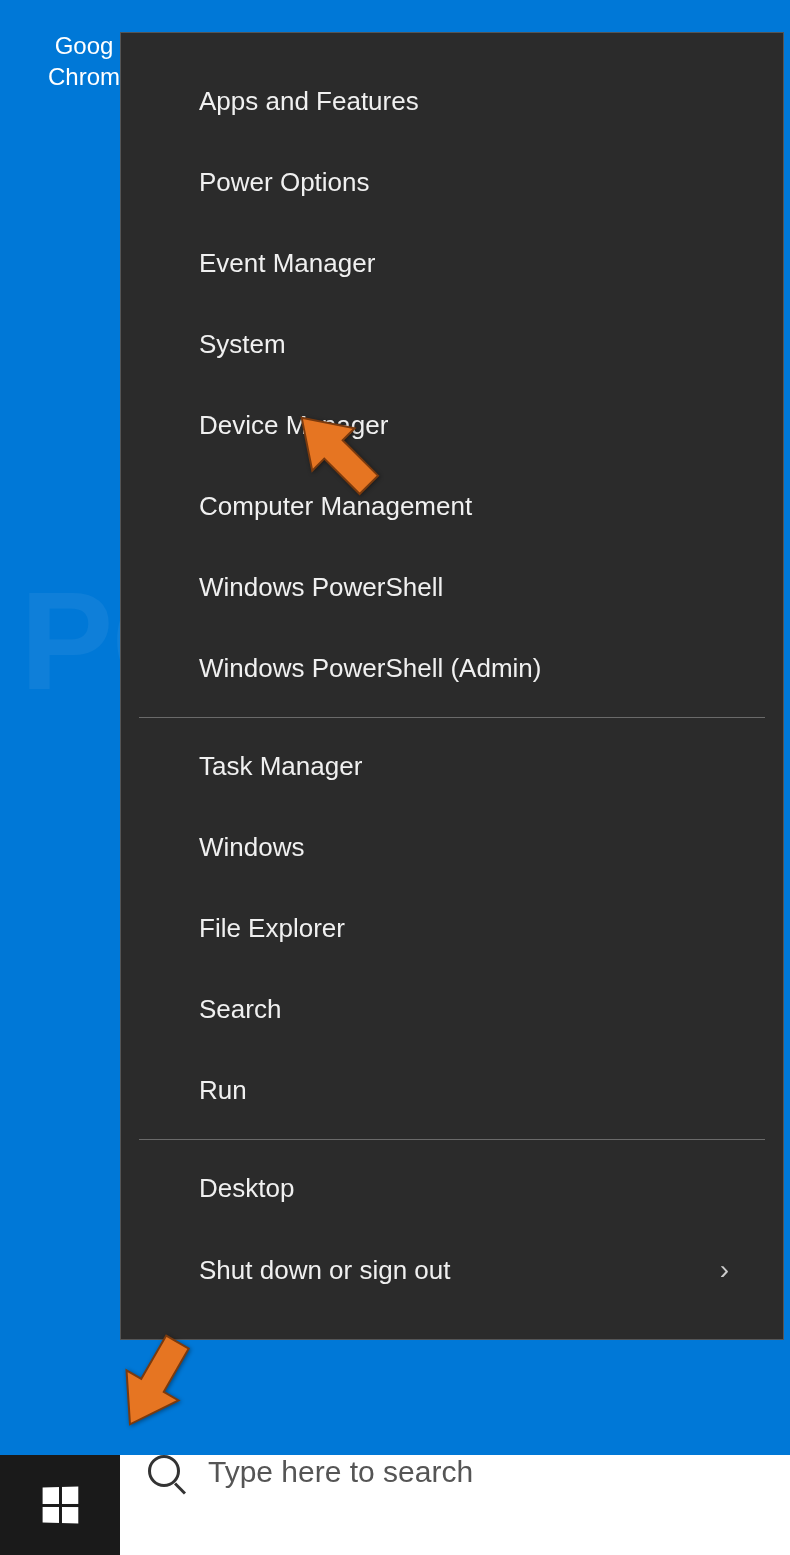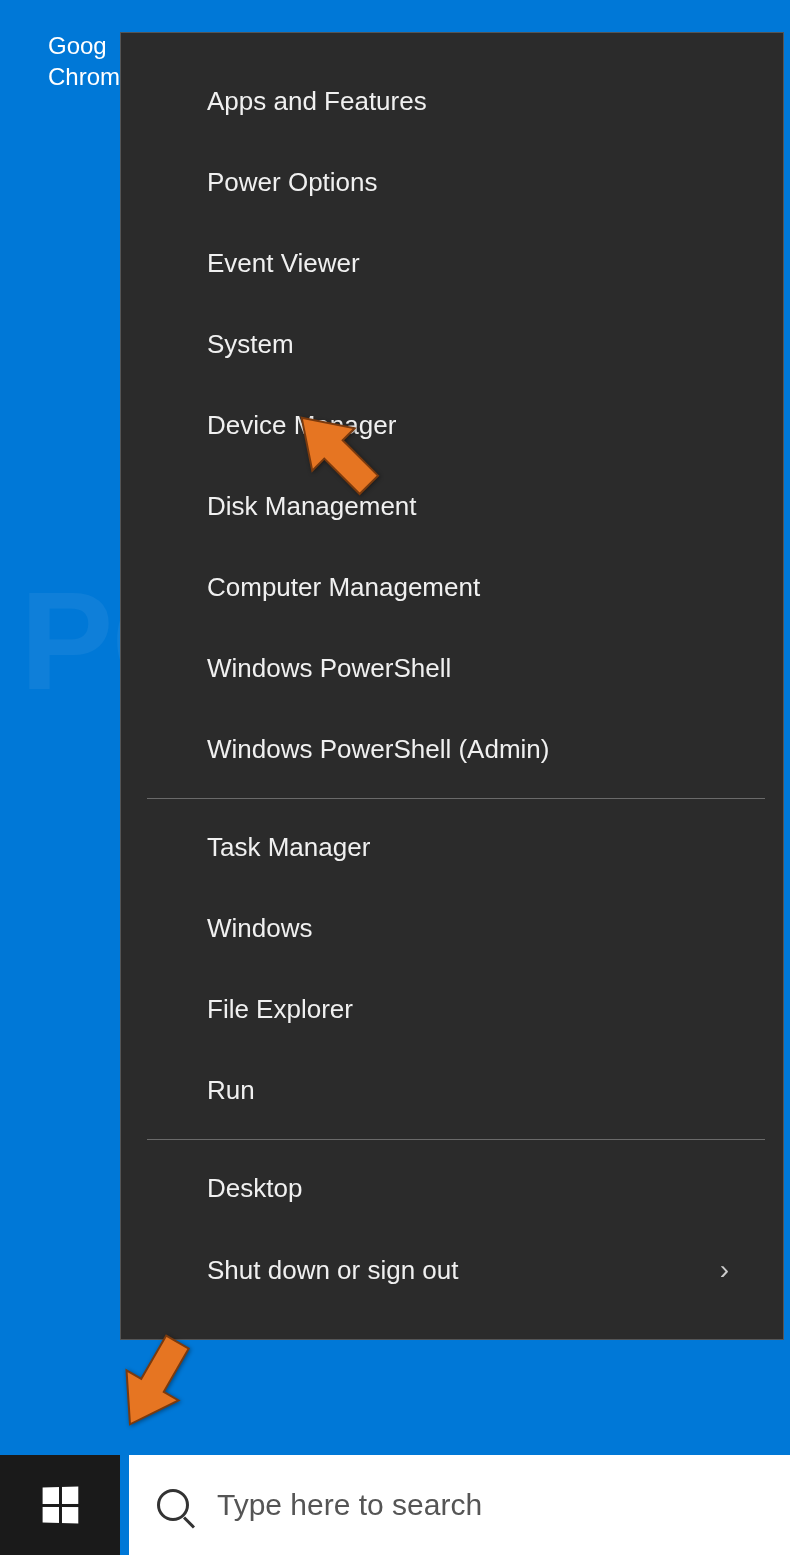--- a/index.html
+++ b/index.html
@@ -14,20 +14,21 @@
       font-family: 'Segoe UI', Tahoma, sans-serif;
       position: relative;
       overflow: hidden;
     }
     .desktop-icon {
       position: absolute;
       top: 30px;
       left: 48px;
       color: #fff;
       font-size: 24px;
+      text-align: center;
       line-height: 1.3;
     }
     .watermark {
       position: absolute;
       top: 560px;
       left: 20px;
       font-size: 140px;
       font-weight: 800;
       color: rgba(255,255,255,0.06);
       letter-spacing: -2px;
@@ -48,21 +49,20 @@
     .context-menu {
       position: absolute;
       top: 32px;
       left: 120px;
       width: 664px;
       background: #2b2b2b;
       border: 1px solid #555;
       z-index: 5;
       padding-top: 28px;
       padding-bottom: 28px;
-      padding-left: 8px;
     }
     .menu-item {
       color: #f0f0f0;
       font-size: 26px;
       font-weight: 300;
       padding: 25px 40px 25px 78px;
       cursor: default;
       position: relative;
       display: flex;
       align-items: center;
@@ -106,24 +106,22 @@
       gap: 3px;
       transform: perspective(100px) rotateY(-8deg);
     }
     .win-logo span {
       background: #fff;
     }
     .search-box {
       flex: 1;
       background: #fff;
       display: flex;
-      align-items: center;
       padding: 0 28px;
       gap: 28px;
-      margin-left: 9px;
     }
     .search-icon {
       width: 32px;
       height: 32px;
       border: 3px solid #333;
       border-radius: 50%;
       position: relative;
       flex-shrink: 0;
     }
     .search-icon::after {
@@ -170,49 +168,49 @@
 <div class="watermark2">risk.com</div>
 
 <div class="context-menu">
   <div class="menu-item">
       <span>Apps and Features</span>
     </div>
   <div class="menu-item">
       <span>Power Options</span>
     </div>
   <div class="menu-item">
-      <span>Event Viewer</span>
+      <span>Event Manager</span>
     </div>
   <div class="menu-item">
       <span>System</span>
     </div>
   <div class="menu-item">
       <span>Device Manager</span>
     </div>
   <div class="menu-item">
-      <span>Disk Management</span>
-    </div>
-  <div class="menu-item">
       <span>Computer Management</span>
     </div>
   <div class="menu-item">
       <span>Windows PowerShell</span>
     </div>
   <div class="menu-item">
       <span>Windows PowerShell (Admin)</span>
     </div>
   <div class="menu-separator"></div>
   <div class="menu-item">
       <span>Task Manager</span>
     </div>
   <div class="menu-item">
       <span>Windows</span>
     </div>
   <div class="menu-item">
       <span>File Explorer</span>
+    </div>
+  <div class="menu-item">
+      <span>Search</span>
     </div>
   <div class="menu-item">
       <span>Run</span>
     </div>
   <div class="menu-separator"></div>
   <div class="menu-item">
       <span>Desktop</span>
     </div>
   <div class="menu-item">
     <span>Shut down or sign out</span>

